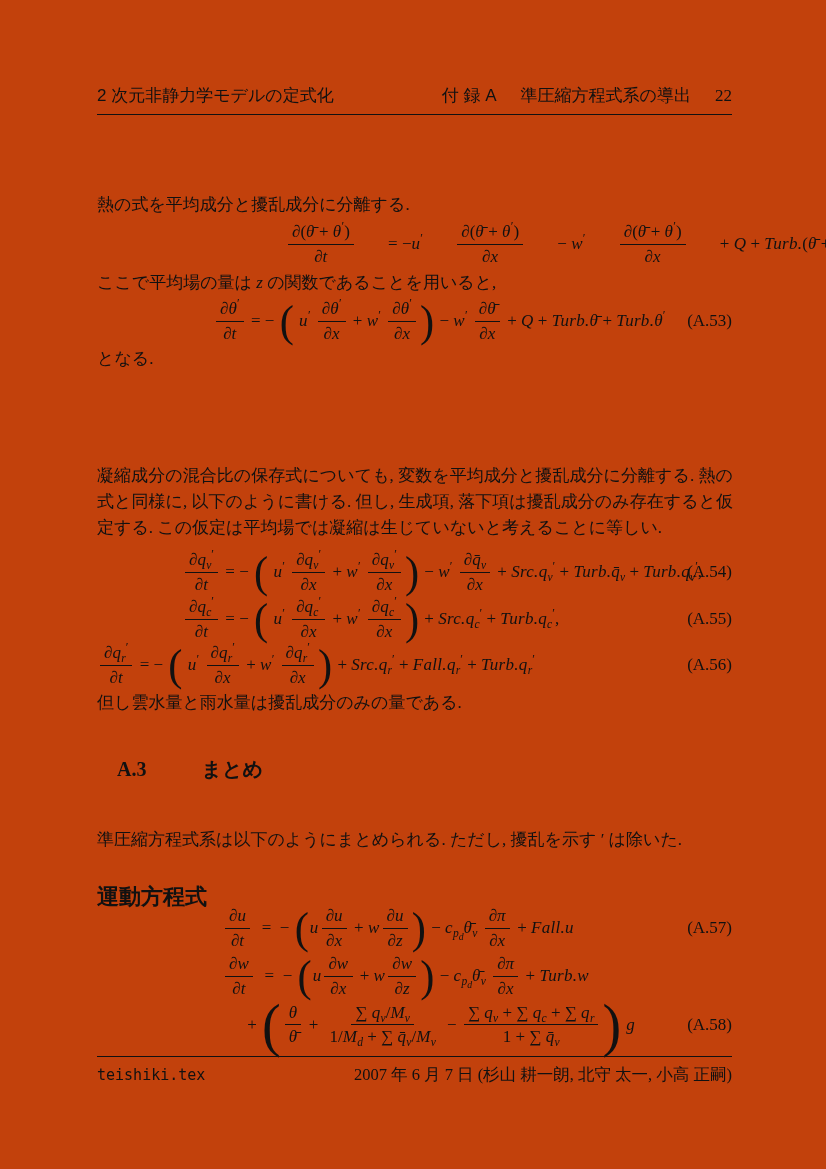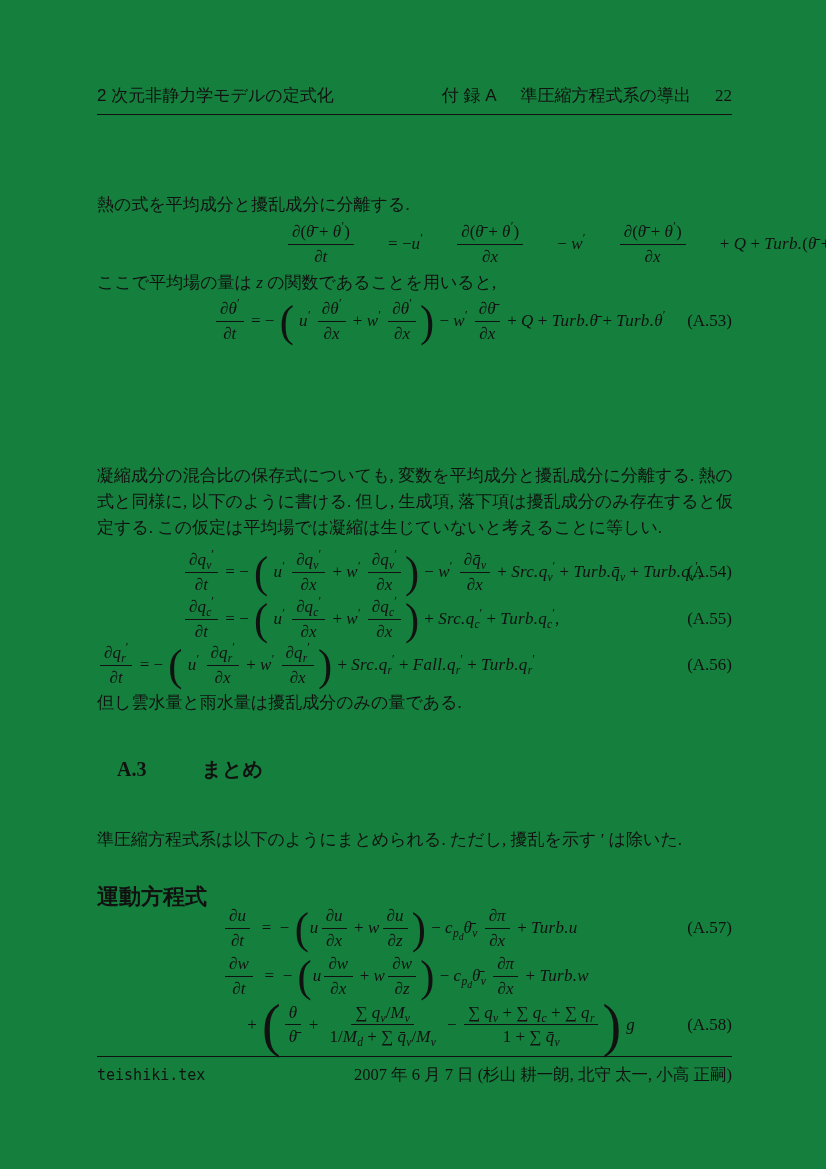--- a/index.html
+++ b/index.html
@@ -1,19 +1,19 @@
 <!DOCTYPE html>
 <html><head>
 <meta charset="utf-8">
 <style>
   html,body{margin:0;padding:0;background:#ffffff;}
   .page{
     position:relative;
     width:826px;height:1169px;
-    background:#15803d;
+    background:#c2410c;
     color:#111111;
     font-family:"Liberation Serif","DejaVu Serif",serif;
     overflow:hidden;
   }
   
   .header{
     position:absolute;left:97px;right:94px;top:84px;
     border-bottom:1px solid #111;
     padding-bottom:7px;
     display:flex;align-items:baseline;
@@ -155,20 +155,21 @@
         <span class="mt"> − <i>w</i><sup>′</sup> </span>
         <span class="frac">
           <span class="fnum">∂<i>θ̄</i></span>
           <span class="fden">∂<i>x</i></span>
         </span>
         <span class="mt"> + <i>Q</i> + <i>Turb.θ̄</i> + <i>Turb.θ</i><sup>′</sup></span>
       </span>
     <span class="eq-tag">(A.53)</span>
   </div>
 
+  <div class="para" style="top:346px;">となる.</div>
 
 
   <div class="para" style="top:463px;">凝縮成分の混合比の保存式についても, 変数を平均成分と擾乱成分に分離する. 熱の式と同様に, 以下のように書ける. 但し, 生成項, 落下項は擾乱成分のみ存在すると仮定する. この仮定は平均場では凝縮は生じていないと考えることに等しい.</div>
 
   <div class="eq" style="top:548px;height:48px;">
     <span class="eq-body" style="margin-left:85px;">
         <span class="frac">
           <span class="fnum">∂<i>q</i><sub>v</sub><sup>′</sup></span>
           <span class="fden">∂<i>t</i></span>
         </span>
@@ -270,21 +271,21 @@
         <span class="frac">
           <span class="fnum">∂<i>u</i></span>
           <span class="fden">∂<i>z</i></span>
         </span>
         <span class="bigp">)</span>
         <span class="mt"> − <i>c</i><sub>p<sub>d</sub></sub><i>θ̄</i><sub>v</sub> </span>
         <span class="frac">
           <span class="fnum">∂<i>π</i></span>
           <span class="fden">∂<i>x</i></span>
         </span>
-        <span class="mt"> + <i>Turb.u</i></span>
+        <span class="mt"> + <i>Fall.u</i></span>
       </span>
     <span class="eq-tag">(A.57)</span>
   </div>
 
   <div class="eq" style="top:952px;height:48px;">
     <span class="eq-body" style="margin-left:125px;">
         <span class="frac">
           <span class="fnum">∂<i>w</i></span>
           <span class="fden">∂<i>t</i></span>
         </span>

